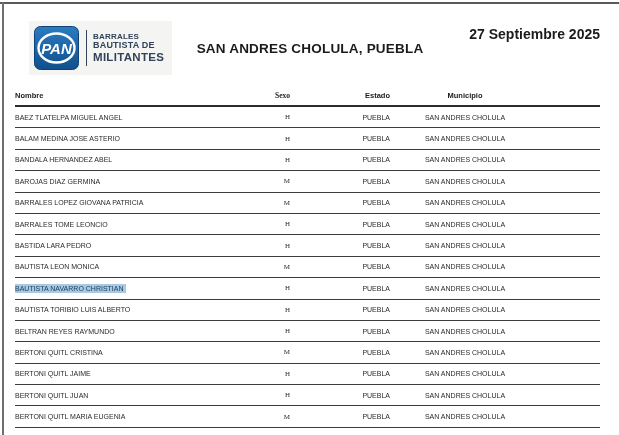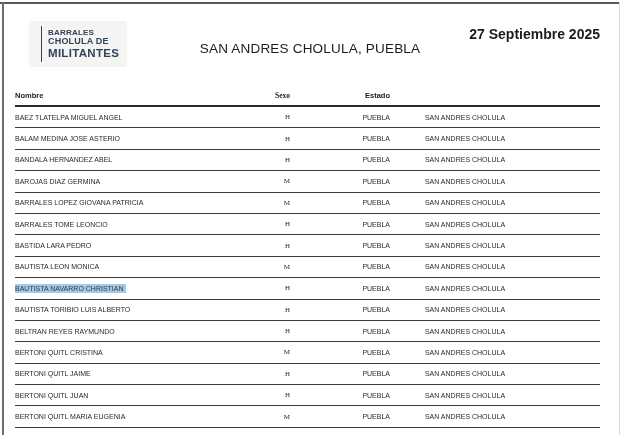--- a/index.html
+++ b/index.html
@@ -39,21 +39,21 @@
     margin: 0 6px 0 7px;
   }
   .logo-text { color: #31435a; line-height: 1.05; }
   .logo-line1 { font-size: 8px;  font-weight: bold; letter-spacing: .2px; }
   .logo-line2 { font-size: 9px;  font-weight: bold; letter-spacing: .2px; }
   .logo-line3 { font-size: 11.5px; font-weight: bold; letter-spacing: .3px; }
 
   .page-title {
     position: absolute; left: 0; right: 0; top: 41px;
     text-align: center;
-    font-size: 13.5px; font-weight: normal; color: #1b1b1b;
+    font-size: 13.5px; font-weight: bold; color: #1b1b1b;
     letter-spacing: .2px;
   }
   .page-date {
     position: absolute; right: 20px; top: 26px;
     font-size: 14px; font-weight: bold; color: #1b1b1b;
   }
 
   
   .table {
     position: absolute; top: 86px; left: 15px;
@@ -85,36 +85,50 @@
   }
 </style>
 </head>
 <body>
 
 <div class="frame-top"></div>
 <div class="frame-left"></div>
 <div class="frame-right"></div>
 
 <div class="logo-block">
+  <span>
+    <svg class="logo-svg" width="45" height="44" viewBox="0 0 45 44">
+      <defs>
+        <linearGradient id="panblue" x1="0" y1="0" x2="0" y2="1">
+          <stop offset="0" stop-color="#2a7cc0"></stop>
+          <stop offset="1" stop-color="#114f8c"></stop>
+        </linearGradient>
+      </defs>
+      <rect x="0.5" y="0.5" width="44" height="43" rx="6" fill="url(#panblue)" stroke="#0e4276"></rect>
+      <ellipse cx="22.5" cy="22" rx="18" ry="14.5" fill="none" stroke="#ffffff" stroke-width="2.4"></ellipse>
+      <text x="22.5" y="27.5" text-anchor="middle" font-family="Liberation Sans, sans-serif" font-size="15" font-weight="bold" font-style="italic" fill="#ffffff">PAN</text>
+    </svg>
+  </span>
   <span class="logo-sep"></span>
   <span class="logo-text">
     <div class="logo-line1">BARRALES</div>
-    <div class="logo-line2">CHOLULA DE</div>
+    <div class="logo-line2">BAUTISTA DE</div>
     <div class="logo-line3">MILITANTES</div>
   </span>
 </div>
 
 <div class="page-title">SAN ANDRES CHOLULA, PUEBLA</div>
 <div class="page-date">27 Septiembre 2025</div>
 
 <div class="table">
   <div class="thead">
     <div class="c-nombre">Nombre</div>
     <div class="c-sexo">Sexo</div>
     <div class="c-estado">Estado</div>
+    <div class="c-municipio">Municipio</div>
   </div>
   <div id="table-body">
   <div class="trow">
     <div class="cell c-nombre"><span class="name-text">BAEZ TLATELPA MIGUEL ANGEL</span></div>
     <div class="cell c-sexo">H</div>
     <div class="cell c-estado">PUEBLA</div>
     <div class="cell c-municipio">SAN ANDRES CHOLULA</div>
   </div>
 
   <div class="trow">

